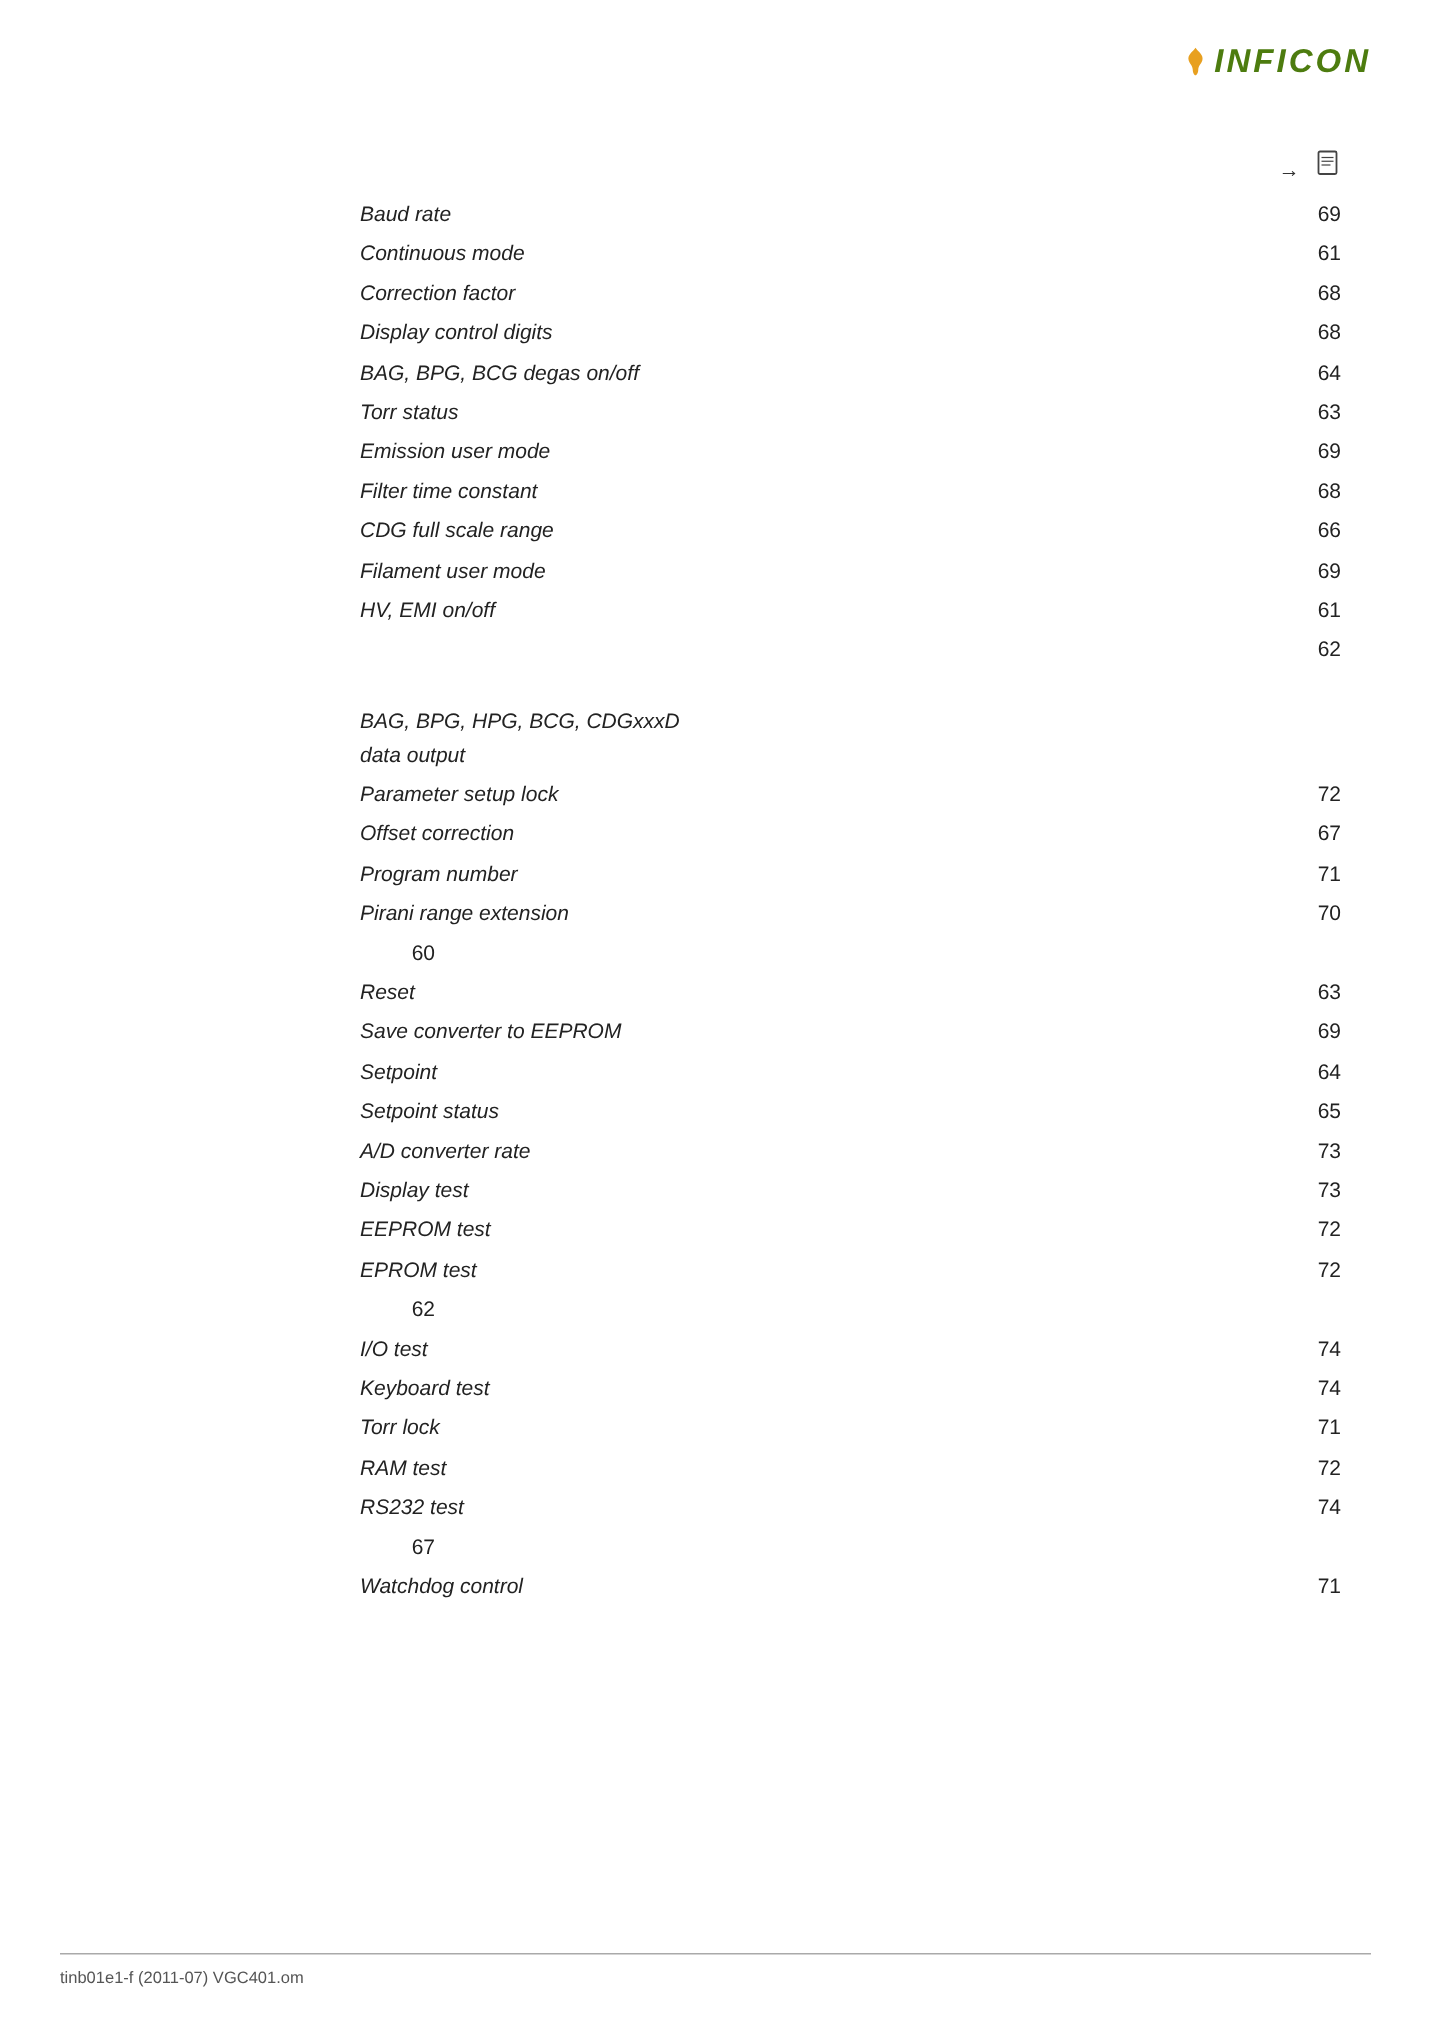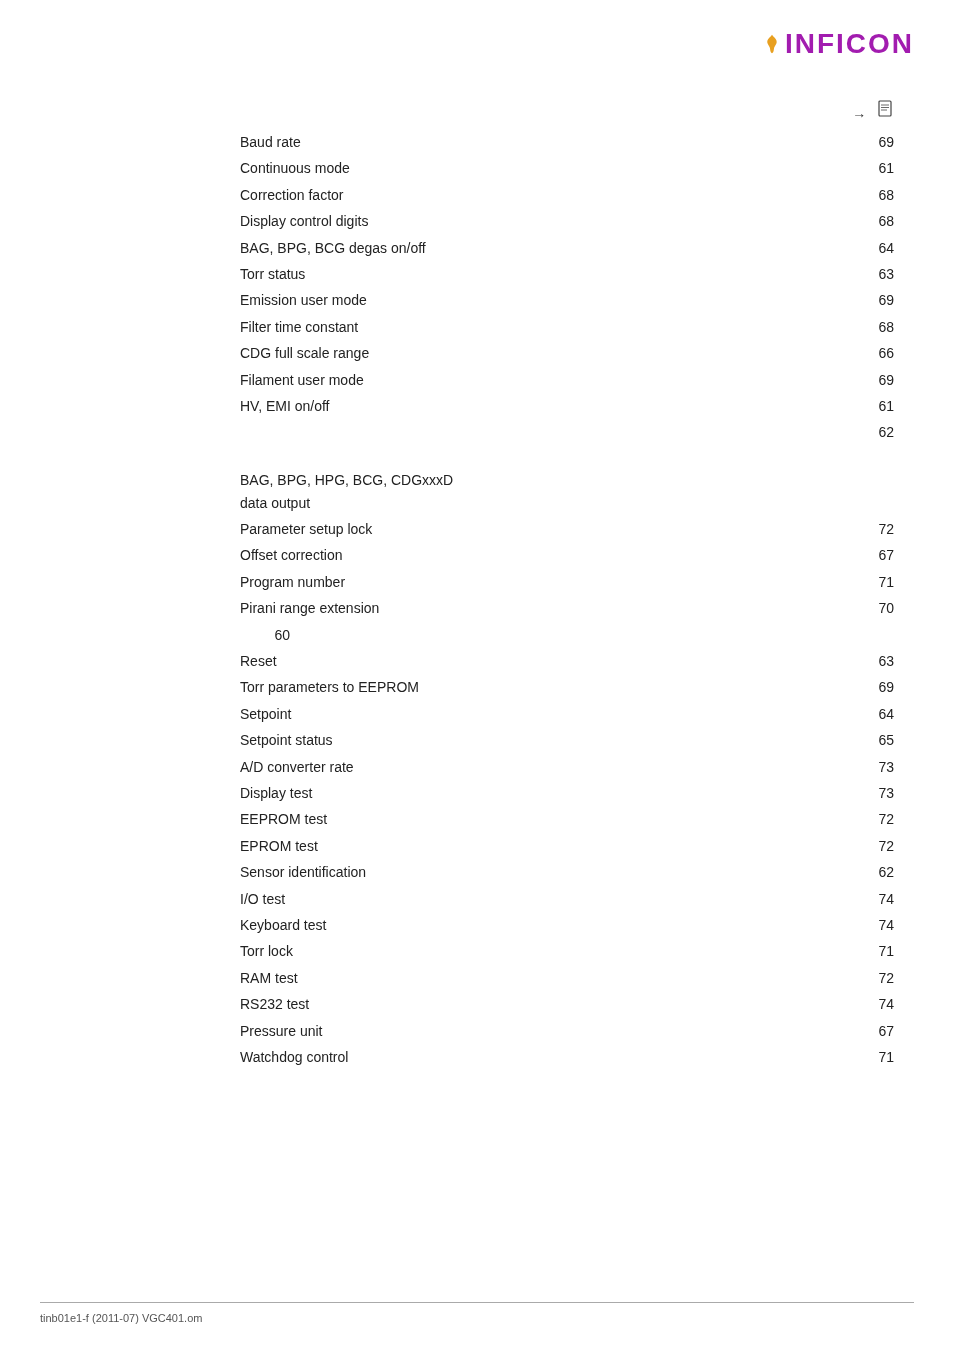--- a/index.html
+++ b/index.html
@@ -34,24 +34,25 @@
       align-items: center;
       gap: 2px;
     }
 
     .logo-icon {
       width: 22px;
       height: 22px;
     }
 
     .logo-text {
-      font-size: 28px;
+      font-size: 22px;
       font-weight: bold;
-      color: #a21caf;
+      color: #4d7c0f;
       letter-spacing: 2px;
+      font-style: italic;
     }
 
     
     .content-area {
       position: absolute;
       top: 100px;
       left: 240px;
       right: 60px;
     }
 
@@ -78,20 +79,21 @@
     }
 
     .index-row.two-line {
       align-items: flex-start;
     }
 
     .index-label {
       flex: 1;
       color: #222;
       font-size: 14px;
+      font-style: italic;
     }
 
     .index-label.sub-line {
       padding-left: 0;
       color: #222;
       font-size: 14px;
     }
 
     .index-page {
       width: 50px;
@@ -217,21 +219,21 @@
           <div class="index-page">70</div>
         </div>
         <div class="index-row">
           <div class="index-page">60</div>
         </div>
         <div class="index-row">
           <div class="index-label">Reset</div>
           <div class="index-page">63</div>
         </div>
         <div class="index-row">
-          <div class="index-label">Torr parameters to EEPROM</div>
+          <div class="index-label">Save converter to EEPROM</div>
           <div class="index-page">69</div>
         </div>
         <div class="index-row">
           <div class="index-label">Setpoint</div>
           <div class="index-page">64</div>
         </div>
         <div class="index-row">
           <div class="index-label">Setpoint status</div>
           <div class="index-page">65</div>
         </div>
@@ -245,21 +247,20 @@
         </div>
         <div class="index-row">
           <div class="index-label">EEPROM test</div>
           <div class="index-page">72</div>
         </div>
         <div class="index-row">
           <div class="index-label">EPROM test</div>
           <div class="index-page">72</div>
         </div>
         <div class="index-row">
-          <div class="index-label">Sensor identification</div>
           <div class="index-page">62</div>
         </div>
         <div class="index-row">
           <div class="index-label">I/O test</div>
           <div class="index-page">74</div>
         </div>
         <div class="index-row">
           <div class="index-label">Keyboard test</div>
           <div class="index-page">74</div>
         </div>
@@ -269,21 +270,20 @@
         </div>
         <div class="index-row">
           <div class="index-label">RAM test</div>
           <div class="index-page">72</div>
         </div>
         <div class="index-row">
           <div class="index-label">RS232 test</div>
           <div class="index-page">74</div>
         </div>
         <div class="index-row">
-          <div class="index-label">Pressure unit</div>
           <div class="index-page">67</div>
         </div>
         <div class="index-row">
           <div class="index-label">Watchdog control</div>
           <div class="index-page">71</div>
         </div>
       </div>
 
   </div>
 

